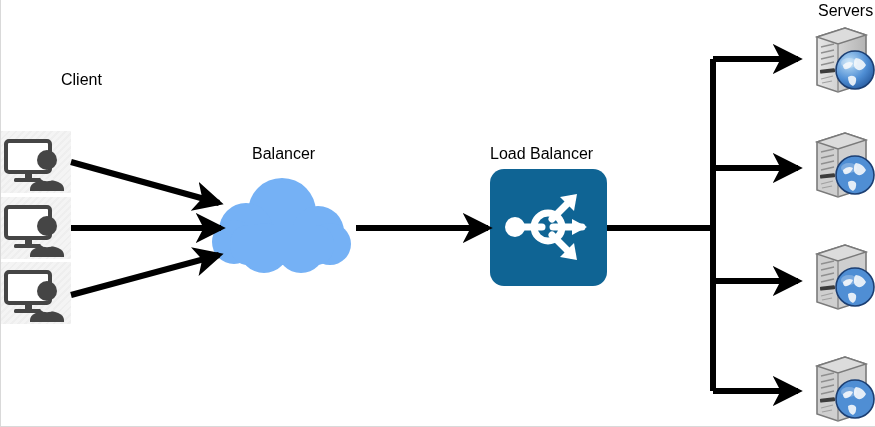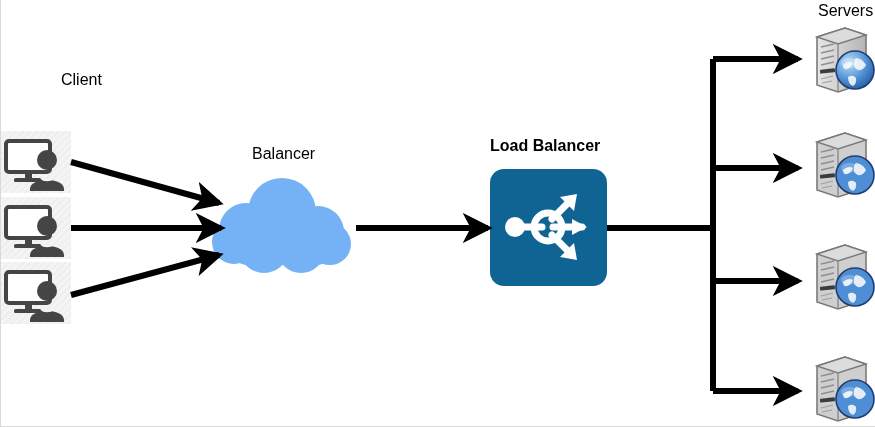--- a/index.html
+++ b/index.html
@@ -20,21 +20,21 @@
   .lbl{
     position:absolute;
     color:#000000;
     font-size:16px;
     line-height:19px;
     white-space:nowrap;
     font-family:"Liberation Sans", sans-serif;
   }
   #label-client{ left:13px; top:70px;margin-left:47px; }
   #label-internet{ left:251px; top:144px; }
-  #label-lb{ left:489px; top:136px;font-weight:bold; }
+  #label-lb{ left:489px; top:144px; }
   #label-servers{ left:817px; top:1px;text-align:right; }
 
   .client-node{
     position:absolute;
     left:0px;
     width:70px;
     height:62px;
     background:
       repeating-linear-gradient(135deg,
         rgba(0,0,0,0.022) 0px, rgba(0,0,0,0.022) 2px,

